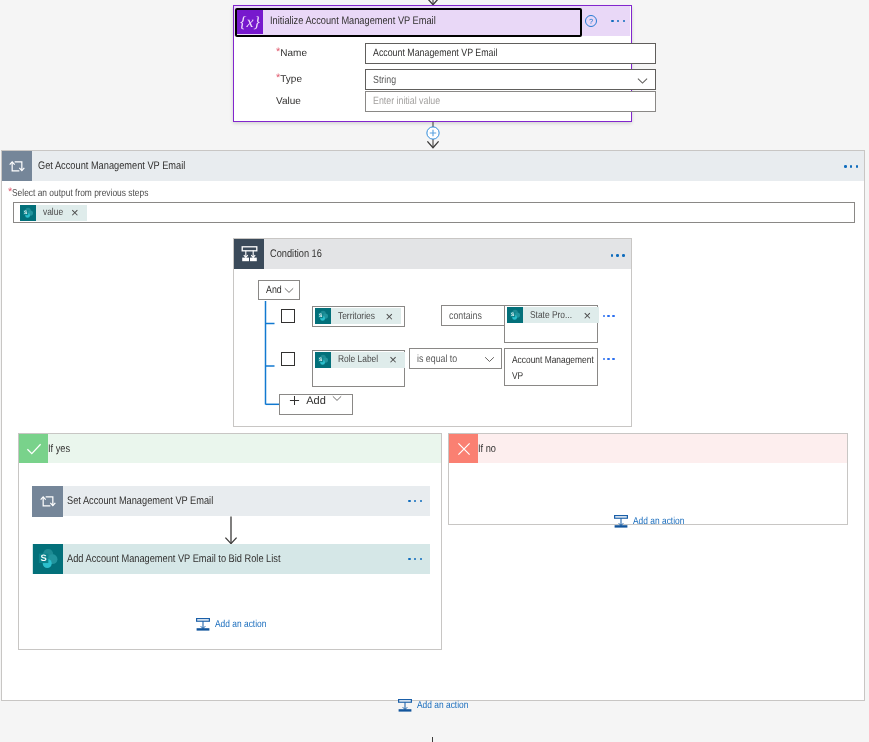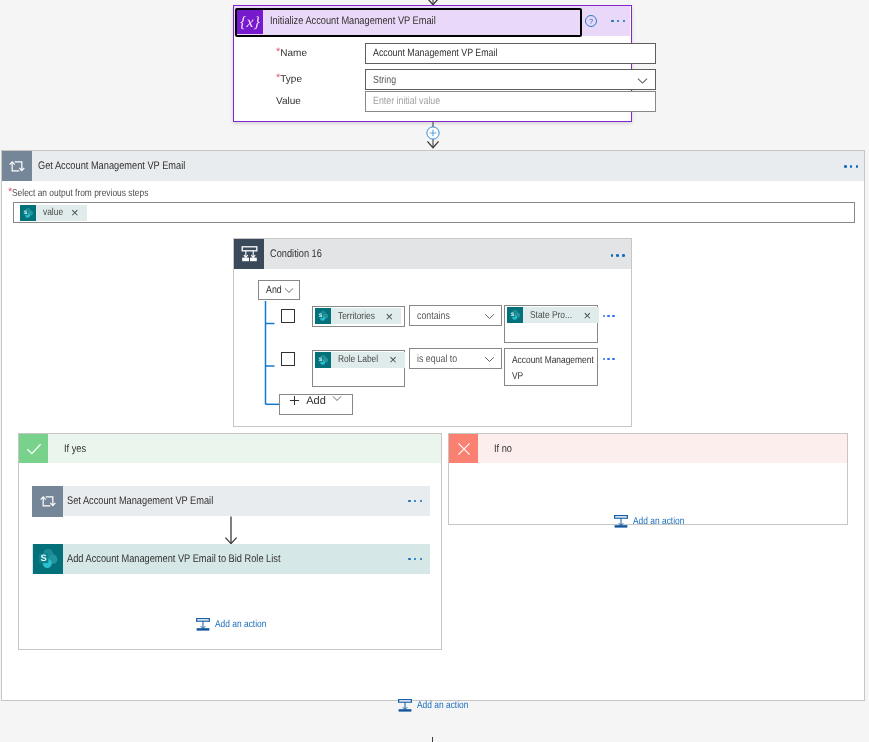--- a/index.html
+++ b/index.html
@@ -55,21 +55,21 @@
 
   .token{display:inline-flex;align-items:center;background:#dfeceb;height:16px;white-space:nowrap;}
   .token .tkicon{width:16px;height:16px;flex:0 0 16px;line-height:0;}
   .token .tklabel{font-size:10px;color:#4a4a4a;padding:0 2px 0 7px;white-space:nowrap;}
   .token .tkx{font-size:13px;color:#4a4a4a;padding:0 8px 0 2px;line-height:1;font-family:"Liberation Sans",sans-serif;}
 
   
   .branch{position:absolute;background:#fff;border:1px solid #c8c6c4;box-sizing:border-box;}
   .branch-hdr{position:absolute;left:0;top:0;height:29px;display:flex;align-items:center;}
   .branch-hdr .bico{width:29px;height:29px;flex:0 0 29px;display:flex;align-items:center;justify-content:center;}
-  .branch-hdr .blab{font-size:11px;color:#323130;margin-left:16px;}
+  .branch-hdr .blab{font-size:11px;color:#323130;margin-left:0;}
 
   .act{position:absolute;height:30px;background:#e8ecef;display:flex;align-items:center;}
   .act .aico{width:31px;height:31px;flex:0 0 31px;display:flex;align-items:center;justify-content:center;}
   .act .alab{font-size:11px;color:#323130;margin-left:4px;}
 
   .addaction{position:absolute;display:flex;align-items:center;gap:5px;}
   .addaction span{font-size:10px;color:#1a6dbd;}
 </style>
 </head>
 <body>
@@ -205,21 +205,21 @@
       <path d="M31.5 165.3 H45" stroke="#1279d0" stroke-width="1.5" fill="none"></path>
     </svg>
 
     <div class="pill-select abs" style="left:24px;top:41px;width:42px;height:20px;padding-left:7px;font-size:10.5px;border-color:#8a8886;">
       <span class="cond-x">And</span>
       <svg style="position:absolute;right:5px;top:6px;" width="10" height="7" viewBox="0 0 12 8">
           <path d="M1 1.4 L6 6.3 L11 1.4" stroke="#605e5c" stroke-width="1.1" fill="none"></path>
         </svg>
     </div>
 
-    <div class="abs" style="left:0;top:0;">
+    <div class="abs" style="left:0;top:0;padding-left:32px;">
       <div class="chk abs" style="left:47px;top:70px;width:14px;height:14px;"></div>
       <div class="abs" style="left:77.5px;top:66.5px;width:93px;height:21.5px;border:1px solid #8a8886;box-sizing:border-box;background:#fff;padding:0 0 0 2px;display:flex;align-items:center;">
         <span class="token">
           <span class="tkicon"><svg viewBox="0 0 20 20" width="16" height="16">
                 <rect width="20" height="20" fill="#03707a"></rect>
                 <circle cx="10.1" cy="6.8" r="3.4" fill="#1d8a93"></circle>
                 <circle cx="13.0" cy="10.1" r="3.3" fill="#22949d"></circle>
                 <circle cx="9.5" cy="13.0" r="3.0" fill="#2cc0ce"></circle>
                 <rect x="3.9" y="6.4" width="6.3" height="6.3" fill="#0c838c"></rect>
                 <text x="7.05" y="11.5" text-anchor="middle" font-family="Liberation Sans, sans-serif" font-size="6.2" font-weight="bold" fill="#f2fbfb">S</text>

